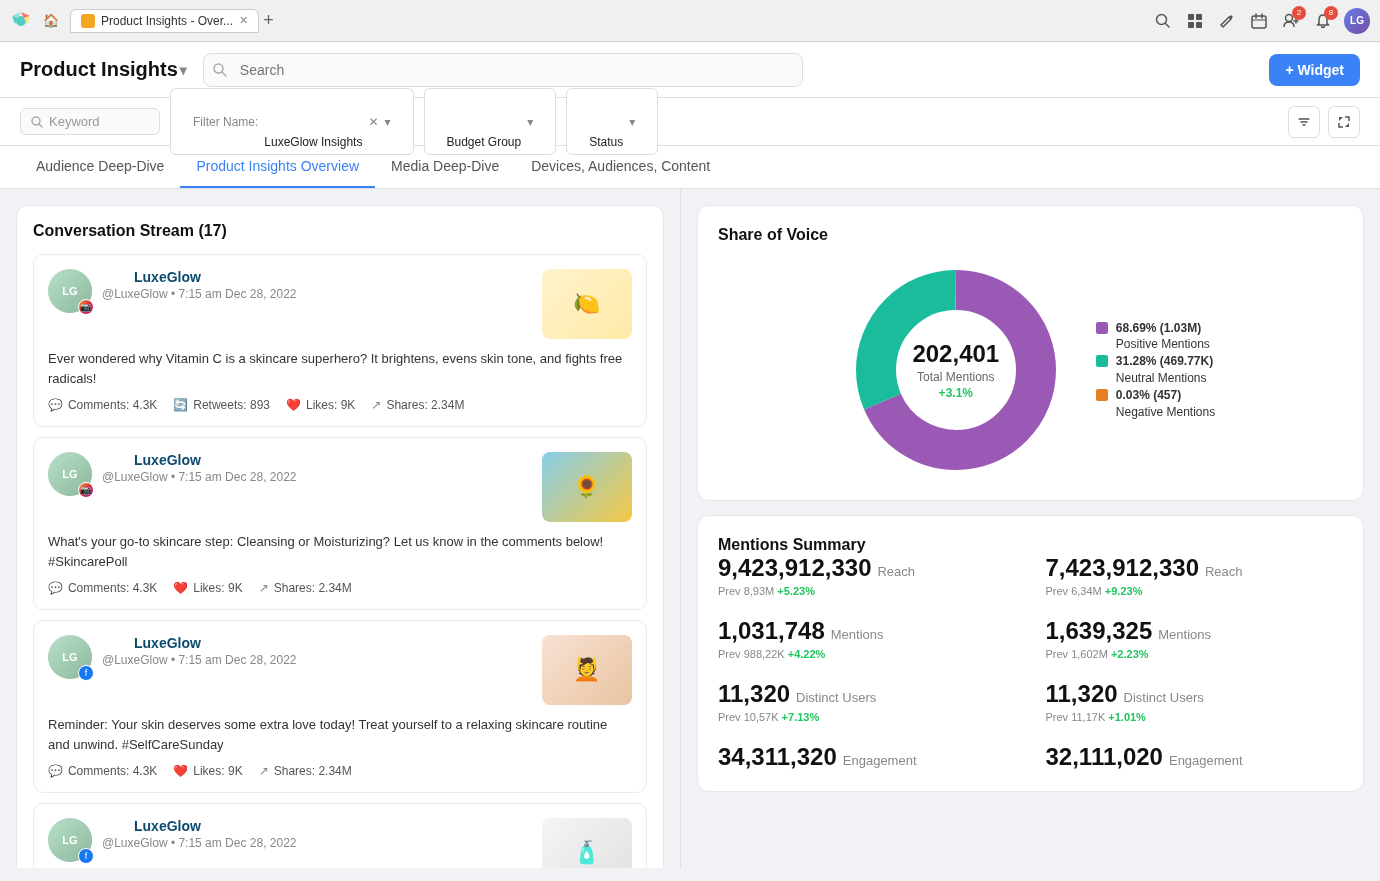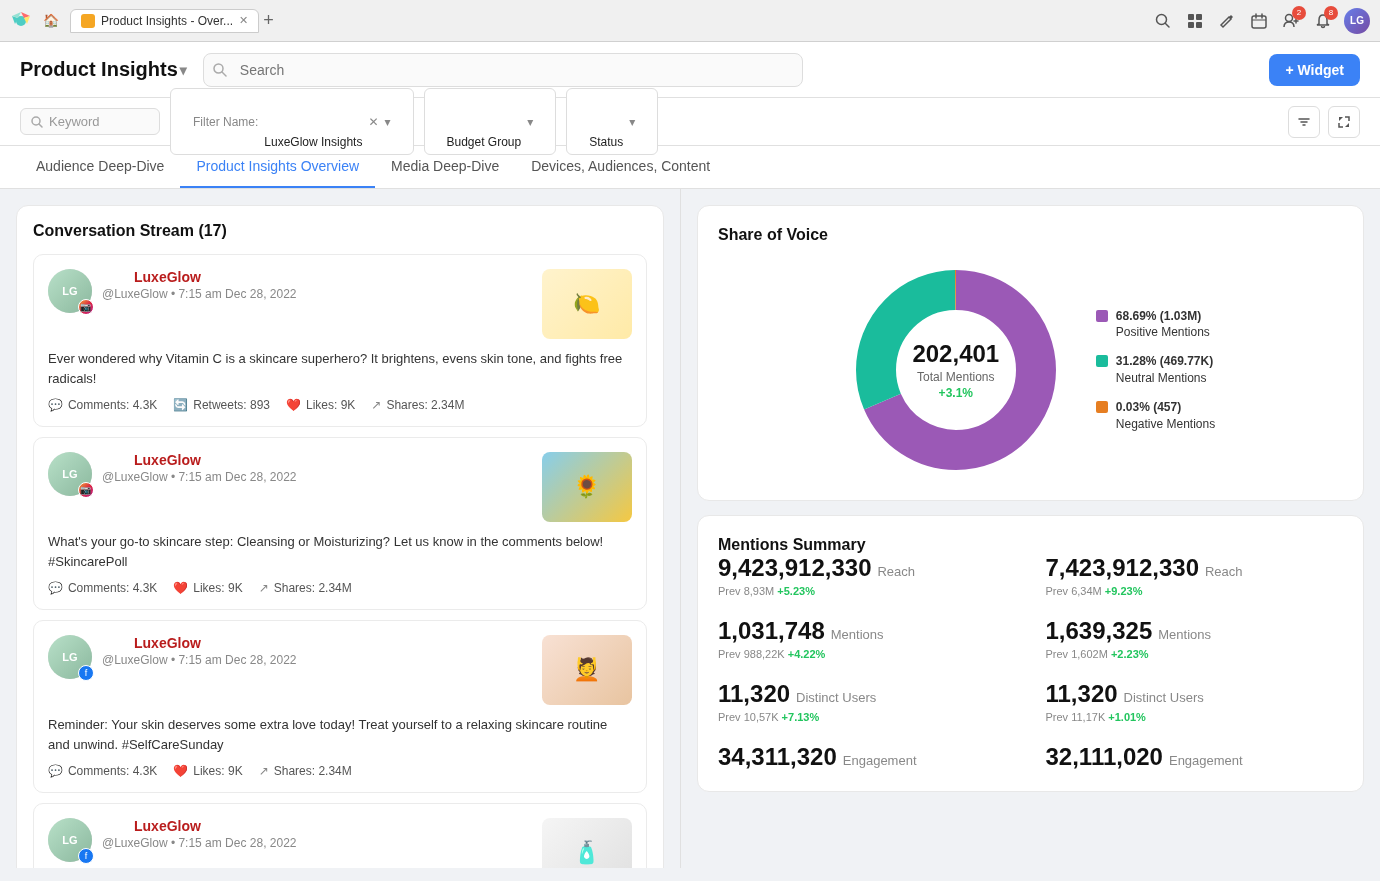--- a/index.html
+++ b/index.html
@@ -57,42 +57,42 @@
 
     
     .post-card { border: 1px solid #ebebeb; border-radius: 10px; padding: 14px; margin-bottom: 10px; background: #fff; display: flex; flex-direction: column; gap: 10px; }
     .post-header { display: flex; align-items: flex-start; gap: 10px; }
     .post-avatar { width: 44px; height: 44px; border-radius: 50%; background: linear-gradient(135deg, #eee 0%, #ccc 100%); position: relative; flex-shrink: 0; overflow: visible; }
     .post-avatar-img { width: 44px; height: 44px; border-radius: 50%; background: #c8c8c8; display: flex; align-items: center; justify-content: center; font-size: 18px; }
     .social-badge { position: absolute; bottom: -2px; right: -2px; width: 16px; height: 16px; border-radius: 50%; display: flex; align-items: center; justify-content: center; font-size: 9px; color: #fff; border: 1px solid #fff; }
     .social-badge.instagram { background: linear-gradient(135deg, #f09433 0%, #e6683c 25%, #dc2743 50%, #cc2366 75%, #bc1888 100%); }
     .social-badge.facebook { background: #1877f2; }
     .post-meta { flex: 1; }
-    .post-author { font-weight: 700; font-size: 14px; color: #b91c1c; padding-left: 32px; }
+    .post-author { font-weight: 700; font-size: 14px; color: #0c4a6e; padding-left: 32px; }
     .post-handle-time { font-size: 12px; color: #888; margin-top: 2px; }
     .post-image { width: 90px; height: 70px; border-radius: 8px; flex-shrink: 0; overflow: hidden; }
     .post-image-lemon { background: linear-gradient(135deg, #fff3cd, #ffeaa7); }
     .post-text { font-size: 13px; color: #333; line-height: 1.5; }
     .post-stats { display: flex; align-items: center; gap: 16px; flex-wrap: wrap; }
     .post-stat { display: flex; align-items: center; gap: 5px; font-size: 12px; color: #555; }
     .post-stat-icon { color: #888; }
 
     
     .right-panel { flex: 1; overflow-y: auto; padding: 16px; background: #f0f2f5; border-left: 1px solid #e0e0e0; }
 
     
     .sov-card { background: #fff; border-radius: 12px; border: 1px solid #e8e8e8; padding: 20px; margin-bottom: 14px; }
     .sov-title { font-size: 16px; font-weight: 700; color: #111; margin-bottom: 16px; }
     .sov-content { display: flex; align-items: center; gap: 30px; justify-content: center; }
     .donut-container { position: relative; width: 220px; height: 220px; }
     .donut-center { position: absolute; top: 50%; left: 50%; transform: translate(-50%, -50%); text-align: center; }
     .donut-center-number { font-size: 24px; font-weight: 800; color: #111; }
     .donut-center-label { font-size: 12px; color: #666; margin-top: 2px; }
     .donut-center-change { font-size: 12px; color: #22c55e; font-weight: 600; margin-top: 2px; }
-    .sov-legend { display: flex; flex-direction: column; gap: 12px; }
+    .sov-legend { display: flex; flex-direction: column; gap: 0; }
     .legend-item { display: flex; align-items: flex-start; gap: 8px; }
     .legend-dot { width: 12px; height: 12px; border-radius: 2px; flex-shrink: 0; margin-top: 2px; }
     .legend-text { font-size: 12px; color: #333; line-height: 1.4; }
     .legend-pct { font-weight: 700; }
 
     
     .mentions-card { background: #fff; border-radius: 12px; border: 1px solid #e8e8e8; padding: 20px; }
     .mentions-title { font-size: 16px; font-weight: 700; color: #111; }
     .mentions-grid { display: grid; grid-template-columns: 1fr 1fr; gap: 20px 30px; }
     .metric-block { }

